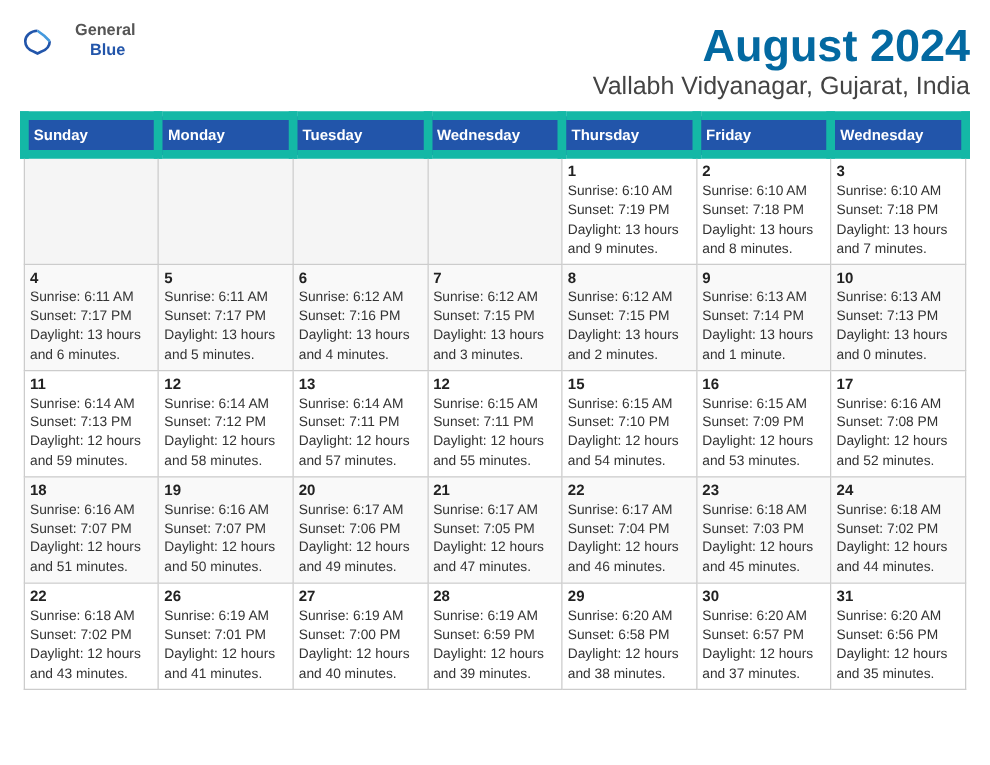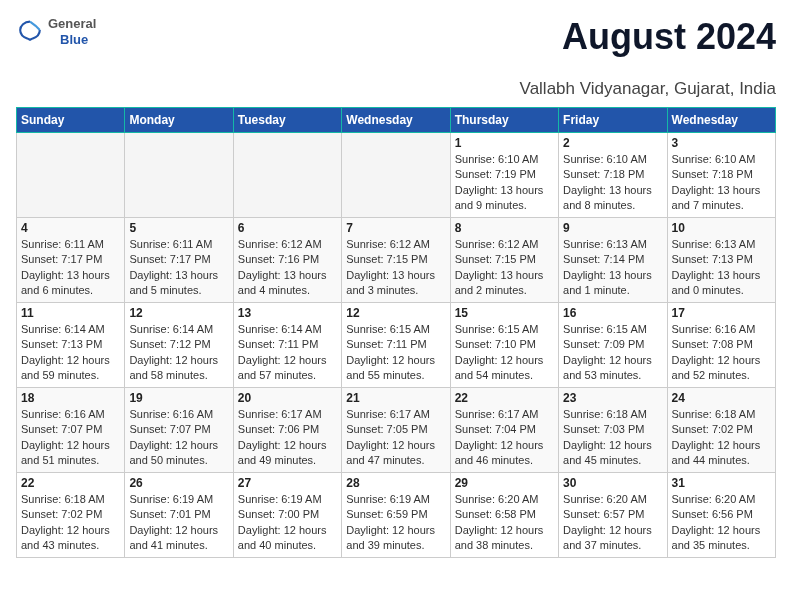--- a/index.html
+++ b/index.html
@@ -11,61 +11,60 @@
       padding: 16px;
     }
     .header {
       display: flex;
       justify-content: space-between;
       align-items: flex-start;
       margin-bottom: 8px;
     }
     .logo {
       display: flex;
-      align-items: flex-start;
-      gap: 4px;
+      align-items: flex-end;
+      gap: 16px;
     }
     .logo-text {
       display: flex;
       flex-direction: column;
       font-size: 13px;
       font-weight: bold;
       line-height: 1.2;
     }
     .logo-general { color: #555; }
     .logo-blue { color: #2255aa; padding-left: 12px; }
     .logo-icon {
       width: 28px;
       height: 28px;
     }
     .title-area {
       text-align: right;
     }
     .month-title {
       font-size: 36px;
       font-weight: bold;
-      color: #0f172a;
+      color: #0369a1;
     }
     .location {
-      font-size: 17px;
+      font-size: 20px;
       color: #444;
-      margin-top: 21px;
     }
     .calendar {
       width: 100%;
       border-collapse: collapse;
       font-size: 10.5px;
     }
     .calendar th {
       background: #2255aa;
       color: #fff;
       padding: 5px 4px;
       text-align: left;
       font-size: 12px;
-      border: 1px solid #14b8a6;
+      border: 7px solid #14b8a6;
     }
     .calendar td {
       border: 1px solid #ccc;
       vertical-align: top;
       padding: 3px 4px;
       height: 85px;
       width: 108px;
       background: #fff;
     }
     .calendar td.empty {

